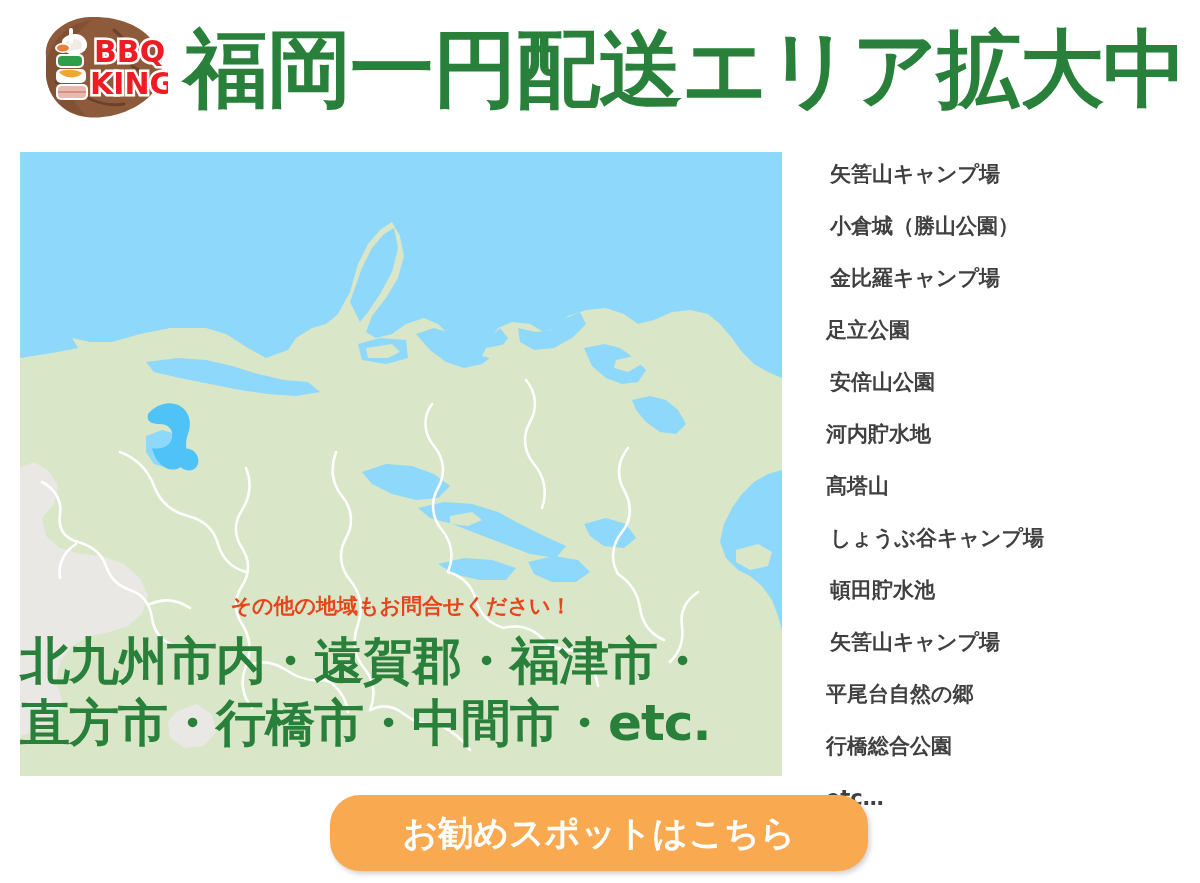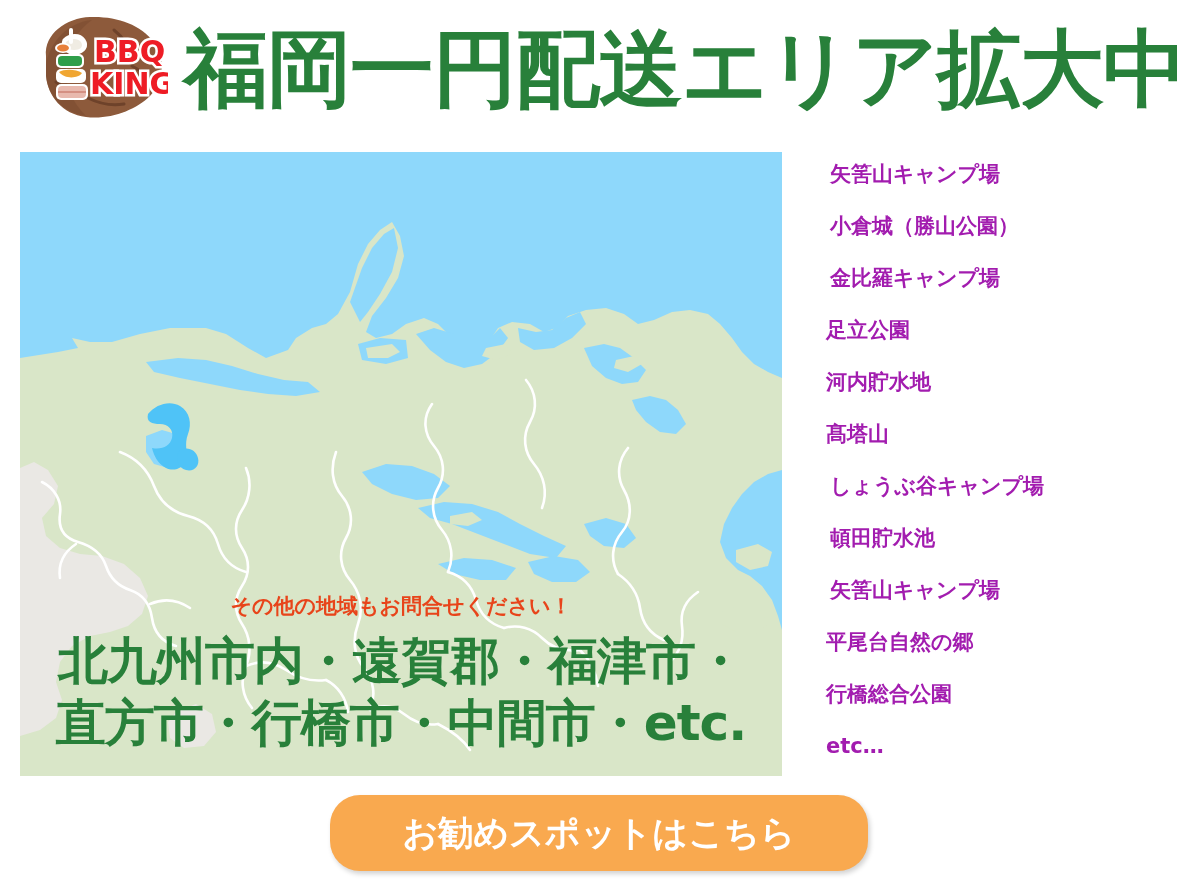--- a/index.html
+++ b/index.html
@@ -76,42 +76,42 @@
     color: #e8441a;
     letter-spacing: 0px;
     white-space: nowrap;
     font-family: Liberation Sans, sans-serif;
   }
   #map-caption-green {
     position: absolute;
     left: 20px;
     top: 630px;
     width: 762px;
-    text-align: center;
+    text-align: left;
     font-size: 50px;
     line-height: 62px;
     font-weight: bold;
     color: #28803a;
     letter-spacing: -1px;
     white-space: nowrap;
     font-family: "DejaVu Sans", "Liberation Sans", sans-serif;
   }
   #map-caption-green span { display: block; }
 
   
   #spot-list {
     position: absolute;
     left: 820px;
     top: 148px;
     width: 360px;
   }
   .spot-item {
     font-size: 21px;
     font-weight: bold;
-    color: #a21caf;
+    color: #404040;
     height: 52px;
     line-height: 52px;
     white-space: nowrap;
     padding-left: 10px;
     font-family: "DejaVu Sans", "Liberation Sans", sans-serif;
   }
   .spot-item.indent { padding-left: 10px; }
   .spot-item.flush  { padding-left: 6px; }
 
   
@@ -287,20 +287,21 @@
 <div id="map-caption-green">
   <span>北九州市内・遠賀郡・福津市・</span>
   <span>直方市・行橋市・中間市・etc.</span>
 </div>
 
 <div id="spot-list">
   <div class="spot-item indent">矢筈山キャンプ場</div>
   <div class="spot-item indent">小倉城（勝山公園）</div>
   <div class="spot-item indent">金比羅キャンプ場</div>
   <div class="spot-item flush">足立公園</div>
+  <div class="spot-item indent">安倍山公園</div>
   <div class="spot-item flush">河内貯水地</div>
   <div class="spot-item flush">髙塔山</div>
   <div class="spot-item indent">しょうぶ谷キャンプ場</div>
   <div class="spot-item indent">頓田貯水池</div>
   <div class="spot-item indent">矢筈山キャンプ場</div>
   <div class="spot-item flush">平尾台自然の郷</div>
   <div class="spot-item flush">行橋総合公園</div>
   <div class="spot-item flush">etc…</div>
 </div>
 

